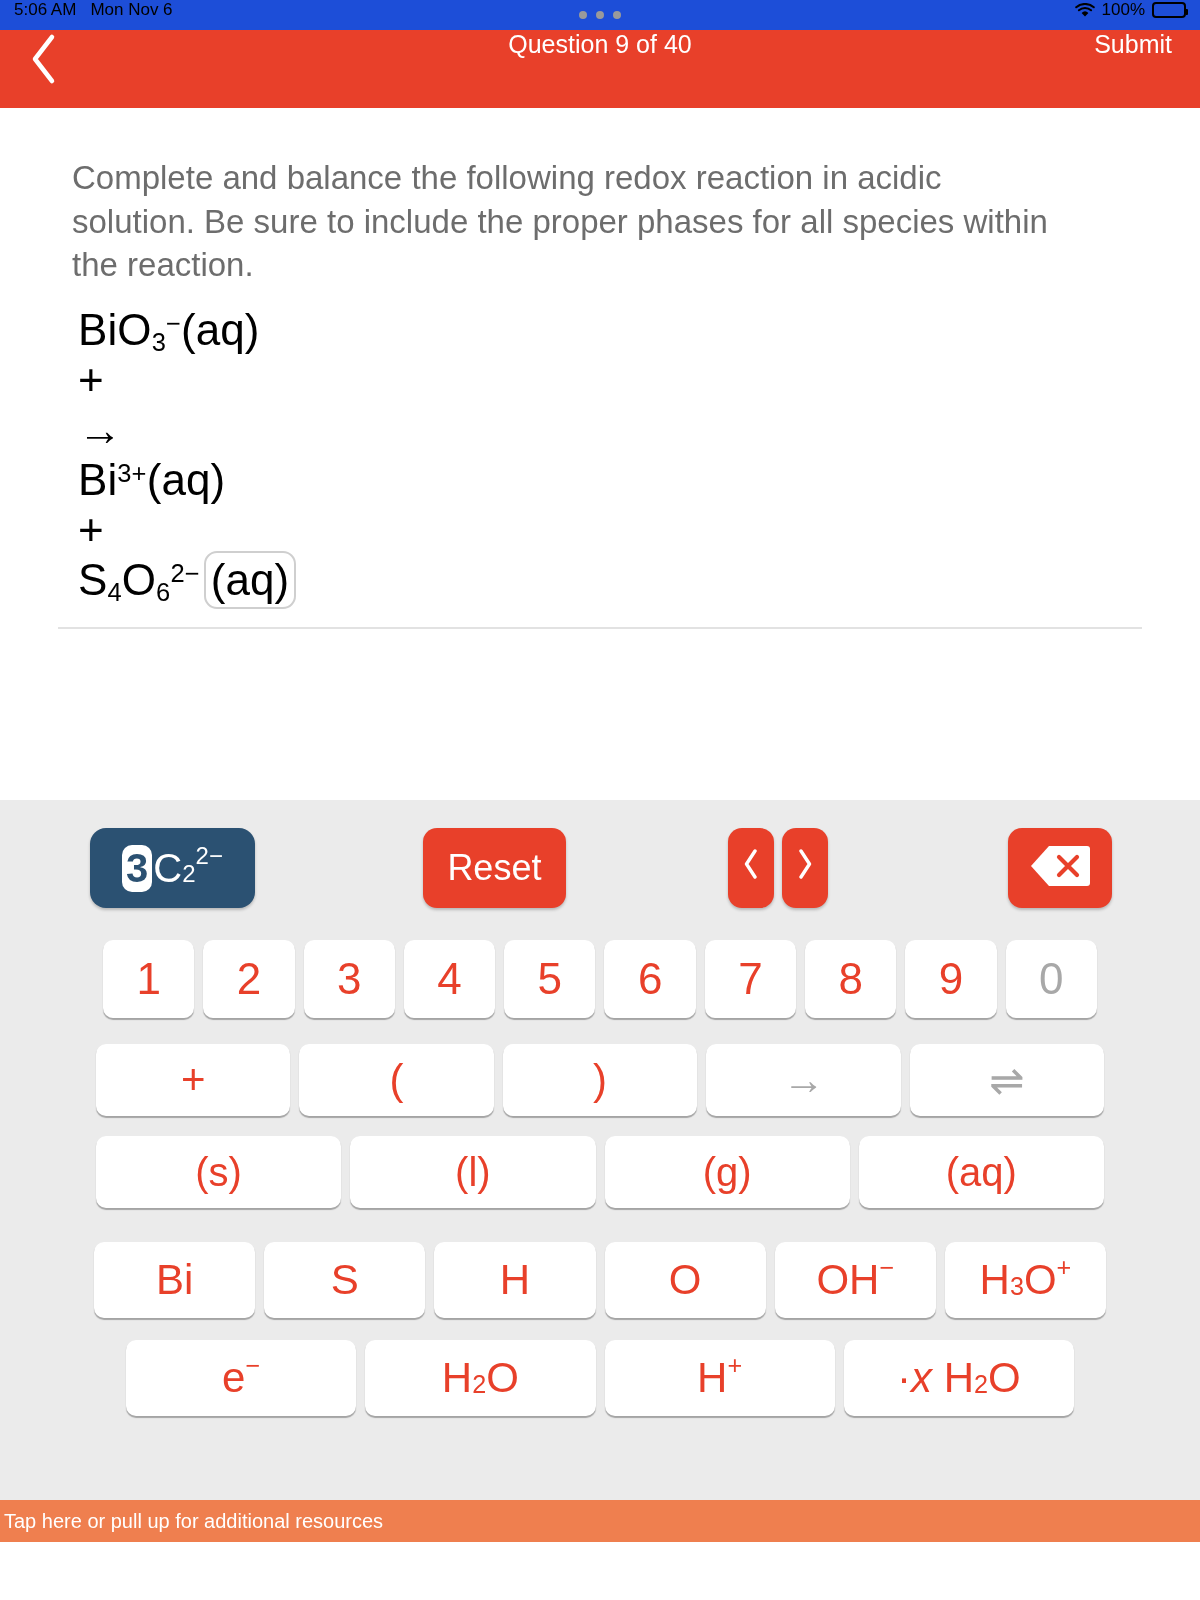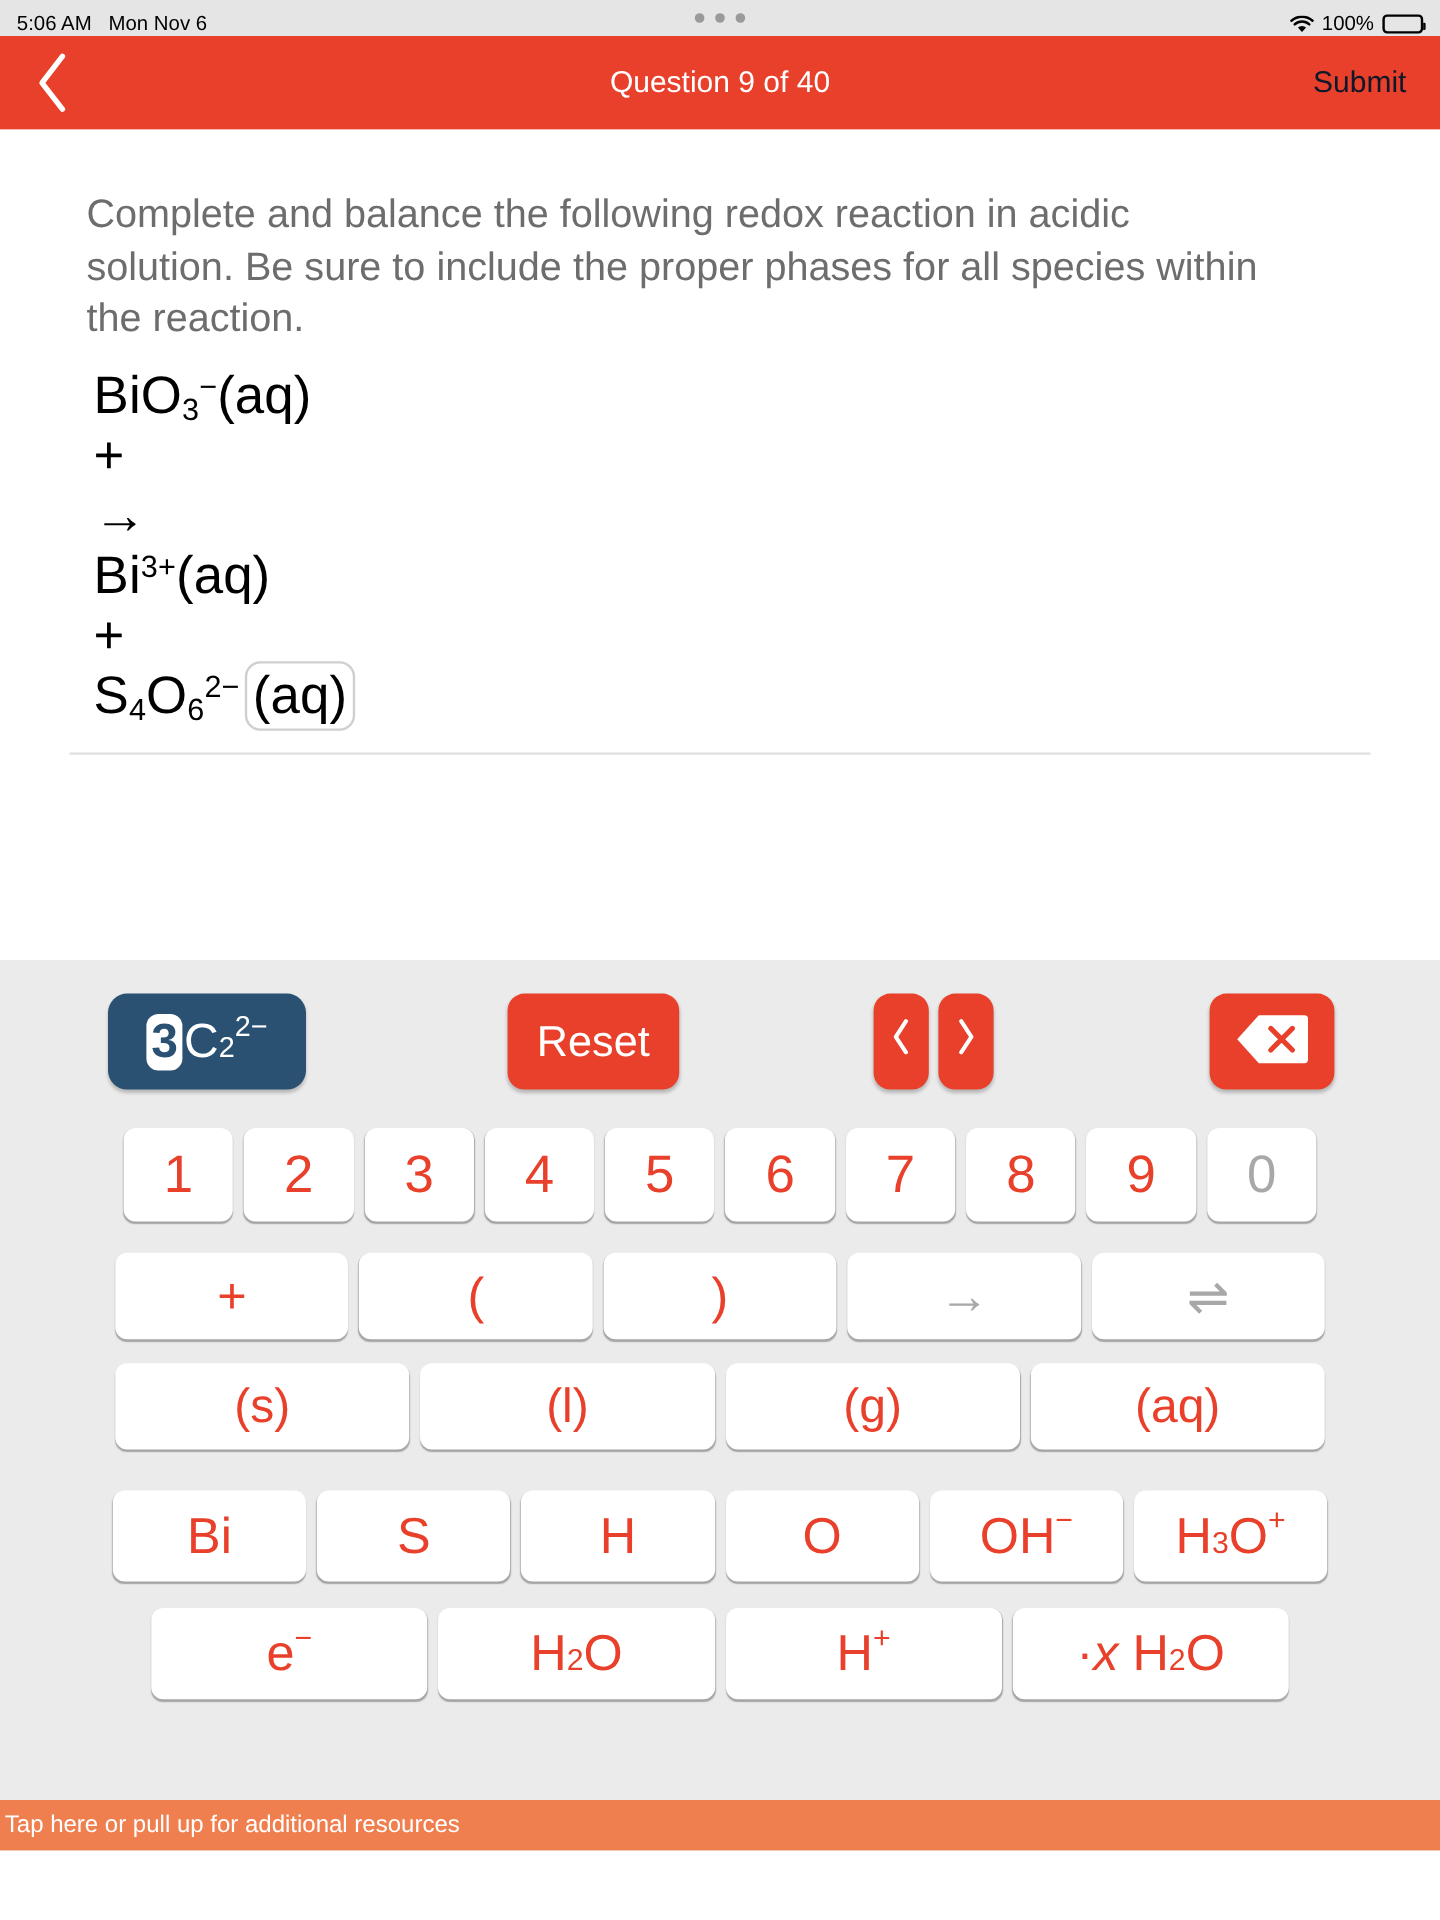--- a/index.html
+++ b/index.html
@@ -6,55 +6,55 @@
   html, body {
     width: 1200px; height: 1600px;
     font-family: "Liberation Sans", sans-serif;
     background: #ffffff;
     overflow: hidden;
   }
 
   
   .statusbar {
     height: 30px; width: 100%;
-    background: #e5e5e5;
-    display: flex; align-items: flex-end;
+    background: #1d4ed8;
+    display: flex; align-items: flex-start;
     position: relative;
     padding: 0 14px;
   }
   .sb-left { display: flex; align-items: baseline; gap: 14px; font-size: 17px; color: #000; font-weight: 400; }
   .sb-dots { position: absolute; left: 0; right: 0; top: 0; height: 30px; display: flex; align-items: center; justify-content: center; gap: 9px; pointer-events: none; }
   .sb-dot { width: 8px; height: 8px; border-radius: 50%; background: #9a9a9a; }
   .sb-right { margin-left: auto; display: flex; align-items: center; gap: 7px; font-size: 17px; color: #000; }
   .wifi-ico { display: inline-block; width: 20px; height: 15px; position: relative; }
   .battery { width: 34px; height: 16px; border: 2px solid #000; border-radius: 4px; position: relative; padding: 1.5px; }
   .battery .fill { background: #000; height: 100%; width: 100%; border-radius: 1.5px; }
   .battery:after { content:""; position:absolute; right:-4px; top:5px; width:2.5px; height:6px; background:#000; border-radius:0 1px 1px 0; }
 
   
   .navbar {
     height: 78px; width: 100%;
     background: #e8402a;
-    display: flex; align-items: center;
+    display: flex; align-items: flex-start;
     position: relative;
     padding: 0 28px;
   }
   .nav-back {
     width: 46px; height: 58px;
     display: flex; align-items: center; justify-content: flex-start;
     cursor: pointer;
   }
   .nav-back svg { display:block; }
   .nav-title {
     position: absolute; left: 0; right: 0; text-align: center;
     color: #ffffff; font-size: 25px; font-weight: 400;
     pointer-events: none;
   }
   .nav-submit {
-    margin-left: auto; color: #0f172a; font-size: 25px; cursor: pointer;
+    margin-left: auto; color: #ffffff; font-size: 25px; cursor: pointer;
     position: relative; z-index: 2;
   }
 
   
   .content { background:#fff; height: 692px; position: relative; }
   .q-text {
     color: #6d6d6d;
     font-size: 33px;
     line-height: 1.32;
     padding: 48px 130px 0 72px;

